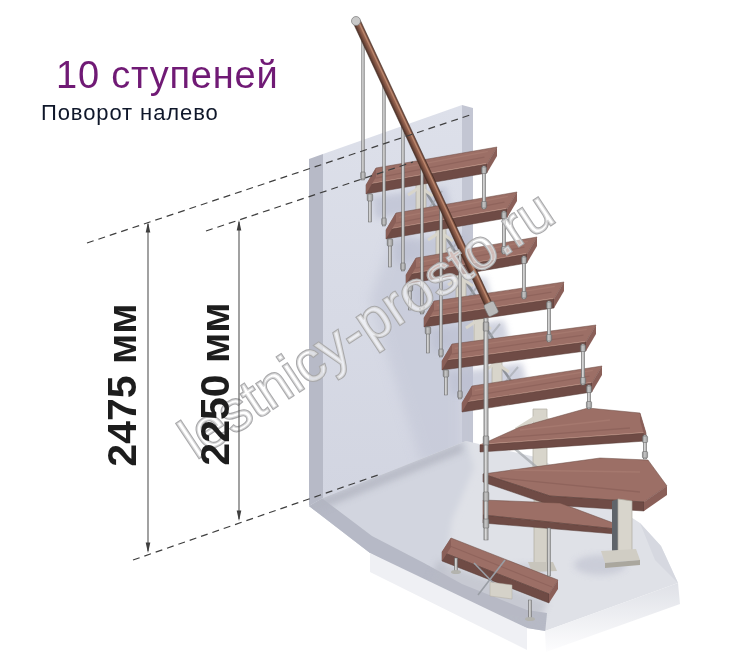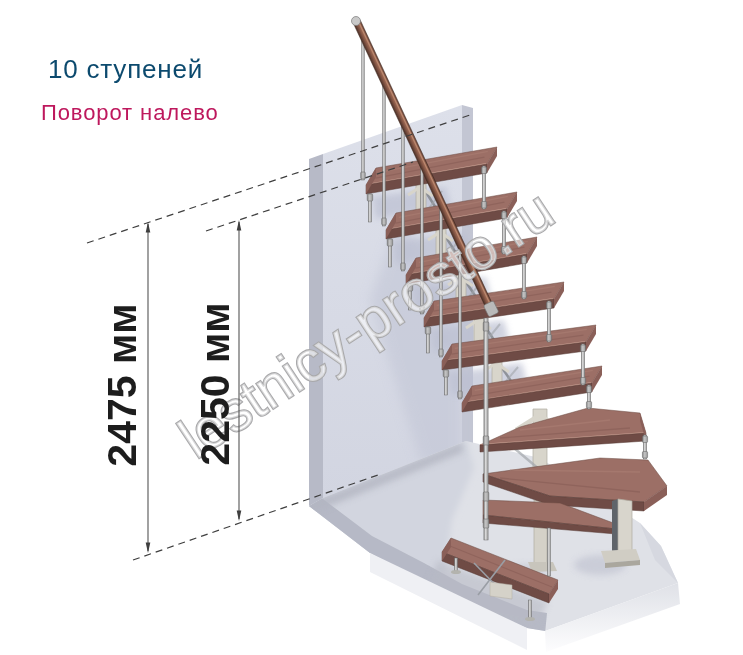--- a/index.html
+++ b/index.html
@@ -1,17 +1,17 @@
 <!DOCTYPE html>
 <html><head><meta charset="utf-8">
 <style>
 html,body{margin:0;padding:0;background:#fff;width:743px;height:655px;overflow:hidden}
 #scene{position:relative;width:743px;height:655px;font-family:"Liberation Sans",sans-serif}
-#t1{position:absolute;left:48px;top:54px;font-size:26px;color:#0c4a6e;letter-spacing:0.8px}
-#t2{position:absolute;left:41px;top:100px;font-size:22px;color:#be185d;letter-spacing:0.9px}
+#t1{position:absolute;left:56px;top:54px;font-size:38px;color:#701a75;letter-spacing:0.8px}
+#t2{position:absolute;left:41px;top:100px;font-size:22px;color:#0f172a;letter-spacing:0.9px}
 svg{position:absolute;left:0;top:0}
 </style></head>
 <body>
 <div id="scene">
 <svg width="743" height="655" viewBox="0 0 743 655">
 <defs>
 <filter id="b3" x="-40%" y="-40%" width="180%" height="180%">
           <feGaussianBlur stdDeviation="3"></feGaussianBlur>
         </filter>
 <filter id="b6" x="-40%" y="-40%" width="180%" height="180%">

